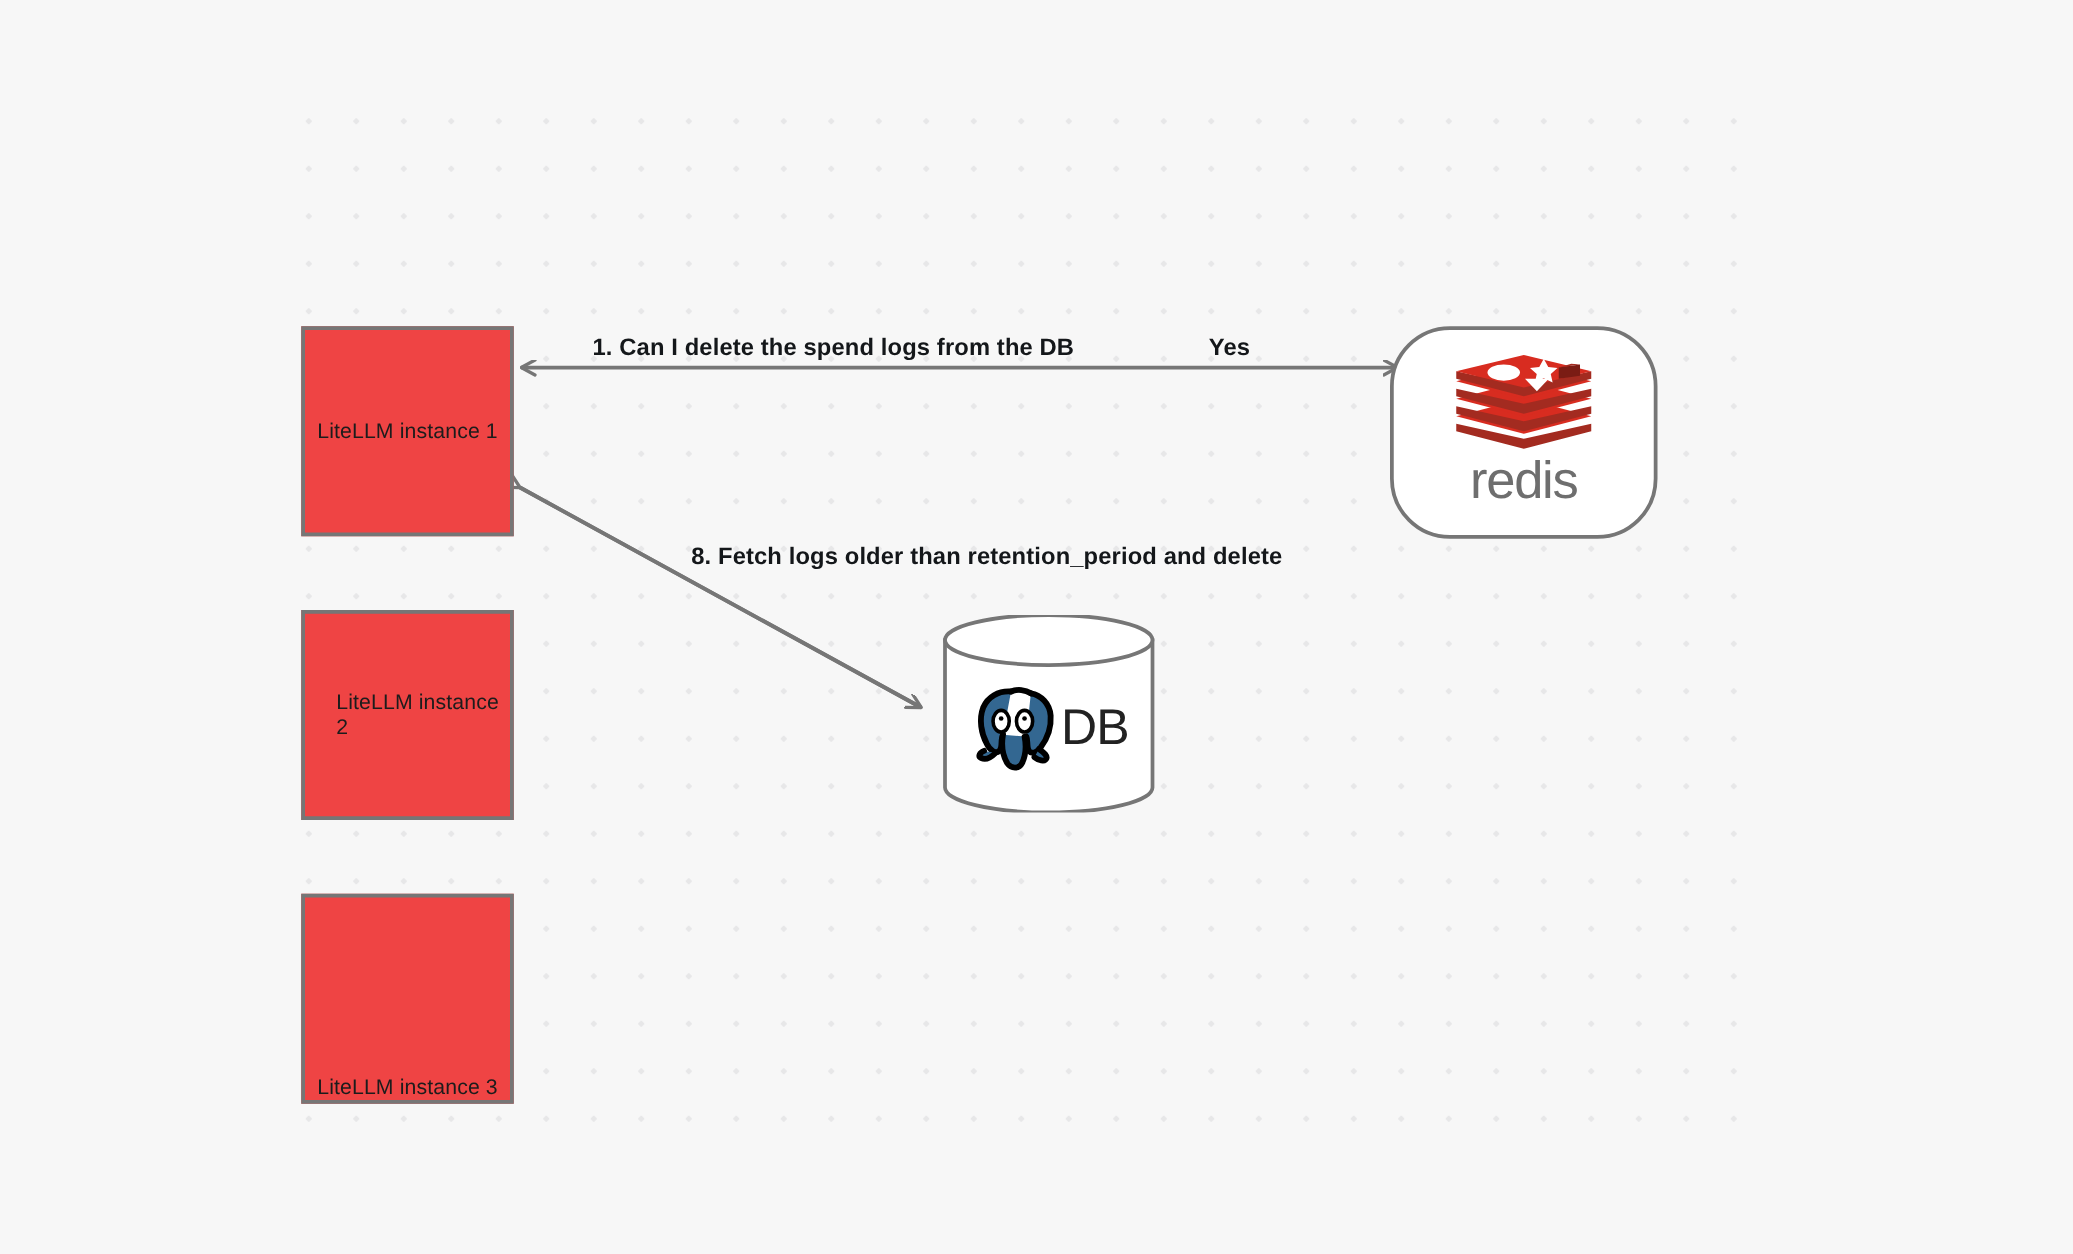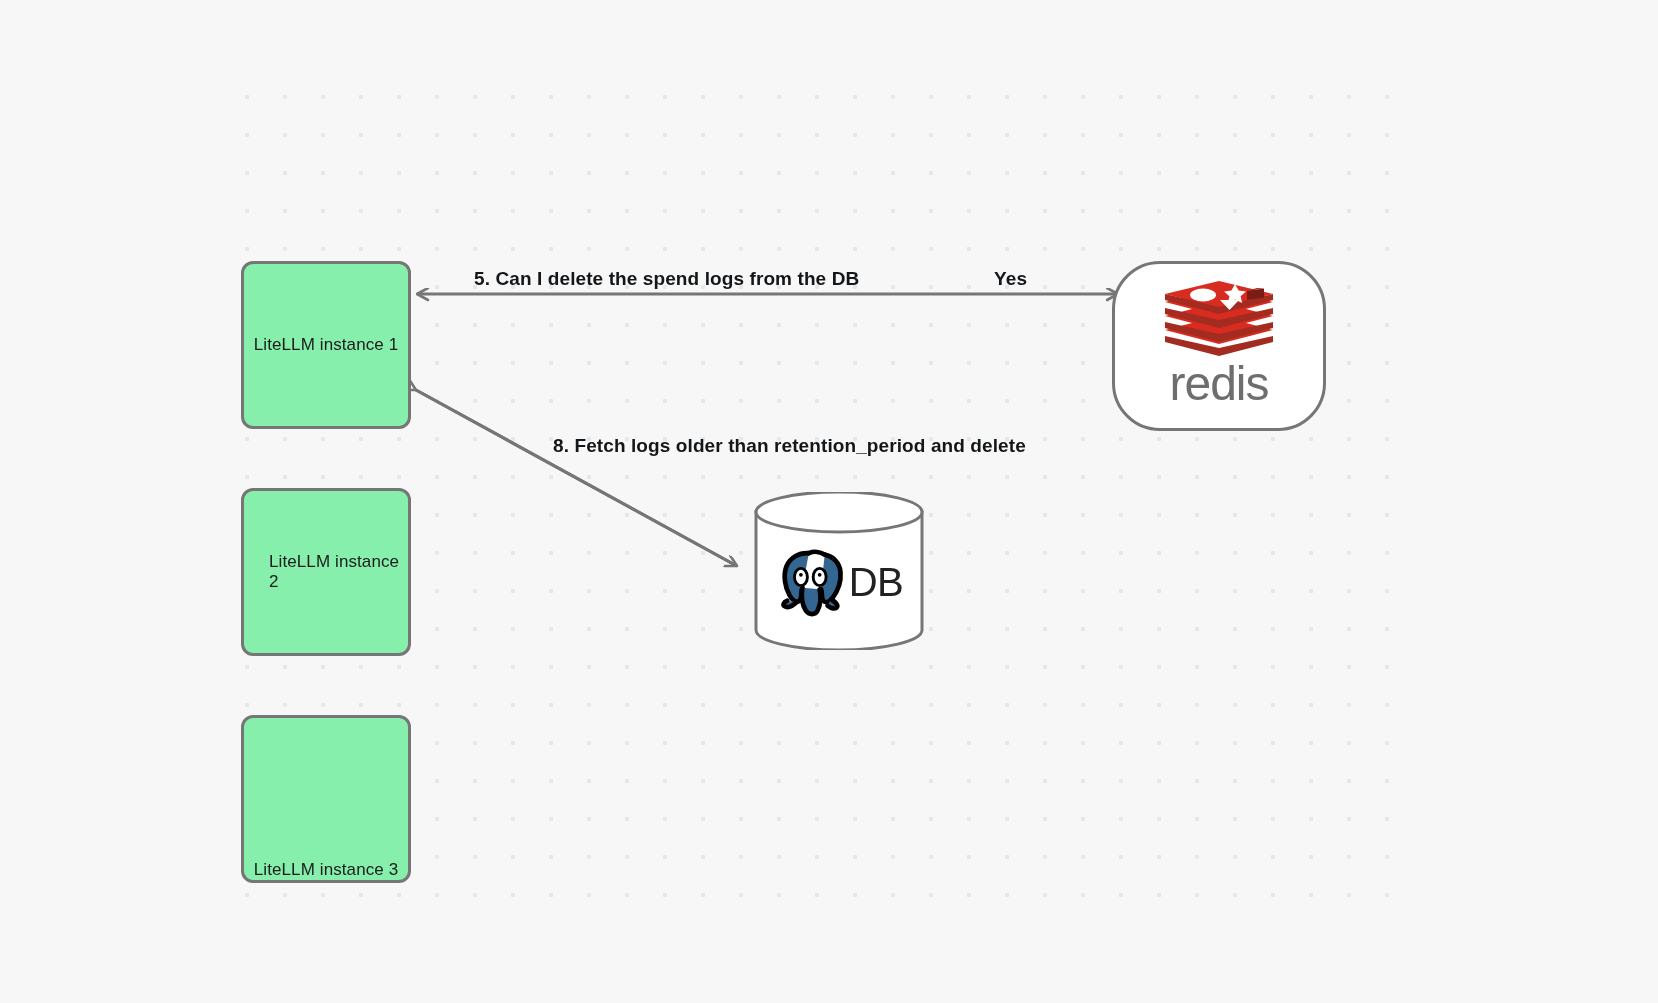--- a/index.html
+++ b/index.html
@@ -31,23 +31,23 @@
   }
   #edges {
     position: absolute;
     left: 0;
     top: 0;
     width: 1658px;
     height: 1003px;
   }
   .node-box {
     position: absolute;
-    background: #86efac;
+    background: #ef4444;
     border: 3px solid #767676;
-    border-radius: 12px;
+    border-radius: 0;
     box-sizing: border-box;
     display: flex;
     align-items: center;
     justify-content: center;
   }
   .node-label {
     font-size: 17px;
     color: #1c1c1c;
     font-family: "Liberation Sans", sans-serif;
     letter-spacing: 0.1px;
@@ -69,21 +69,21 @@
   }
   #redis-logo-wrap {
     display: flex;
     flex-direction: column;
     align-items: center;
     justify-content: center;
     margin-top: -4px;
   }
   .redis-wordmark {
     font-family: "Liberation Sans", sans-serif;
-    font-size: 48px;
+    font-size: 42px;
     font-weight: 400;
     color: #6e6e6e;
     letter-spacing: -1px;
     line-height: 1;
     margin-top: 2px;
   }
   #db-node {
     position: absolute;
     left: 753px;
     top: 492px;
@@ -144,23 +144,23 @@
       </marker>
     </defs>
 
     <line x1="417" y1="294" x2="1118" y2="294" stroke="#767676" stroke-width="3" marker-start="url(#arrowOpenLeft)" marker-end="url(#arrowOpenRight)"></line>
 
     <line x1="735" y1="565" x2="416" y2="390" stroke="#767676" stroke-width="3" marker-end="url(#arrowOpenLeft)"></line>
 
     <line x1="416" y1="390" x2="737" y2="566" stroke="#767676" stroke-width="3" marker-end="url(#arrowOpenRight2)"></line>
   </svg>
 
-  <div class="edge-label" style="left:474px; top:268px;">5.  Can I delete the spend logs from the DB</div>
-
-  <div class="edge-label" style="left:994px; top:268px;">Yes</div>
+  <div class="edge-label" style="left:474px; top:268px;">1.  Can I delete the spend logs from the DB</div>
+
+  <div class="edge-label" style="left:967px; top:268px;">Yes</div>
 
   <div class="edge-label" style="left:553px; top:435px;">8.  Fetch logs older than retention_period and delete</div>
 
   <div class="node-box" style="left:241px; top:261px; width:170px; height:168px;">
     <span class="node-label">LiteLLM instance 1</span>
   </div>
 
   <div class="node-box" style="left:241px; top:488px; width:170px; height:168px;padding-left:25px;">
     <span class="node-label">LiteLLM instance 2</span>
   </div>

